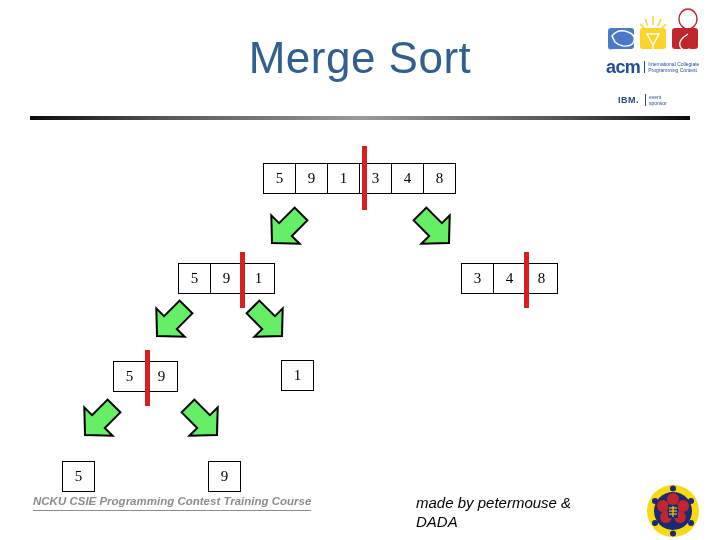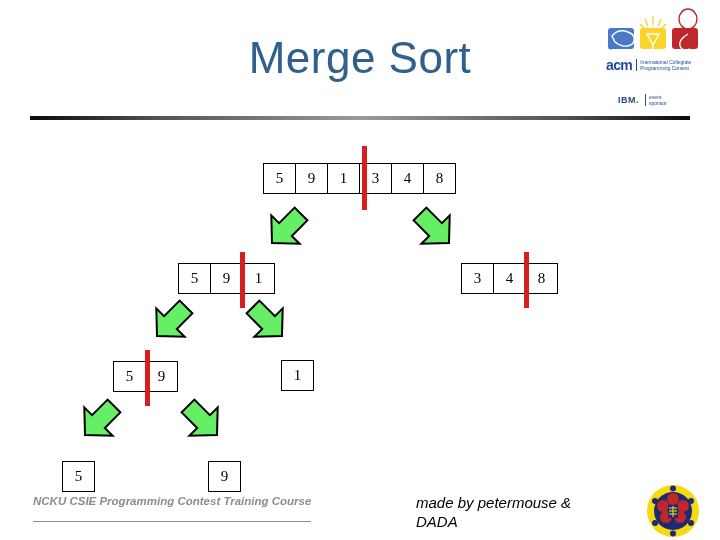--- a/index.html
+++ b/index.html
@@ -70,21 +70,21 @@
   #acm-row {
     position: absolute;
     left: 6px;
     top: 54px;
     width: 108px;
     display: flex;
     align-items: center;
     gap: 4px;
   }
   #acm-word {
-    font-size: 14px;
+    font-size: 18px;
     font-weight: bold;
     color: #1f4b9b;
     letter-spacing: -0.6px;
     line-height: 1;
   }
   #acm-tagline {
     font-size: 5px;
     color: #1f4b9b;
     line-height: 1.25;
     border-left: 1px solid #1f4b9b;
@@ -151,21 +151,21 @@
   
   #footer-left {
     position: absolute;
     left: 33px;
     top: 495px;
     font-size: 11.5px;
     font-style: italic;
     font-weight: bold;
     color: #8c8c8c;
     border-bottom: 1px solid #8c8c8c;
-    padding-bottom: 14px;
+    padding-bottom: 3px;
     white-space: nowrap;
   }
   #footer-right {
     position: absolute;
     left: 416px;
     top: 494px;
     width: 190px;
     font-size: 15px;
     font-style: italic;
     color: #000000;

